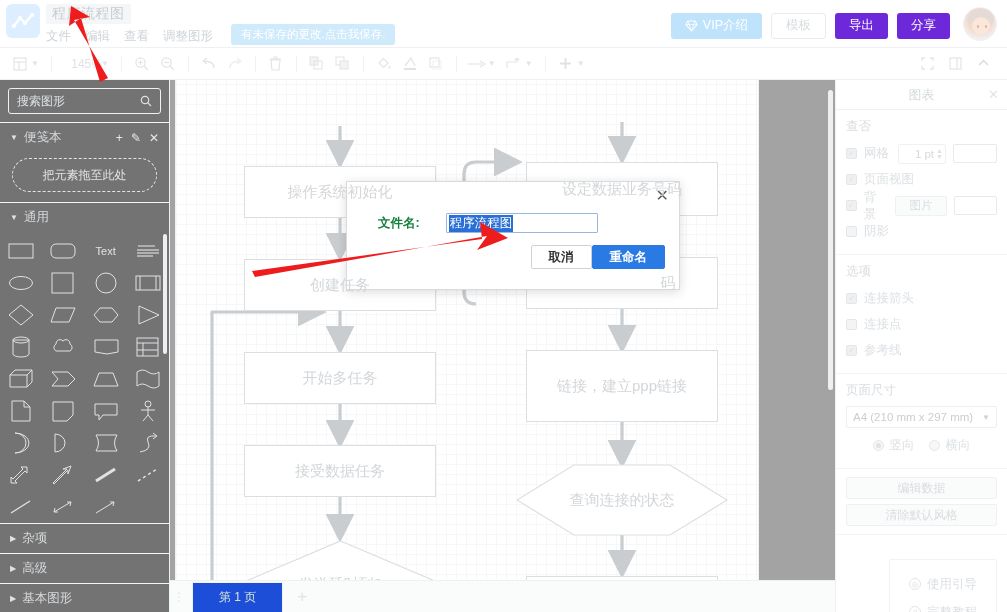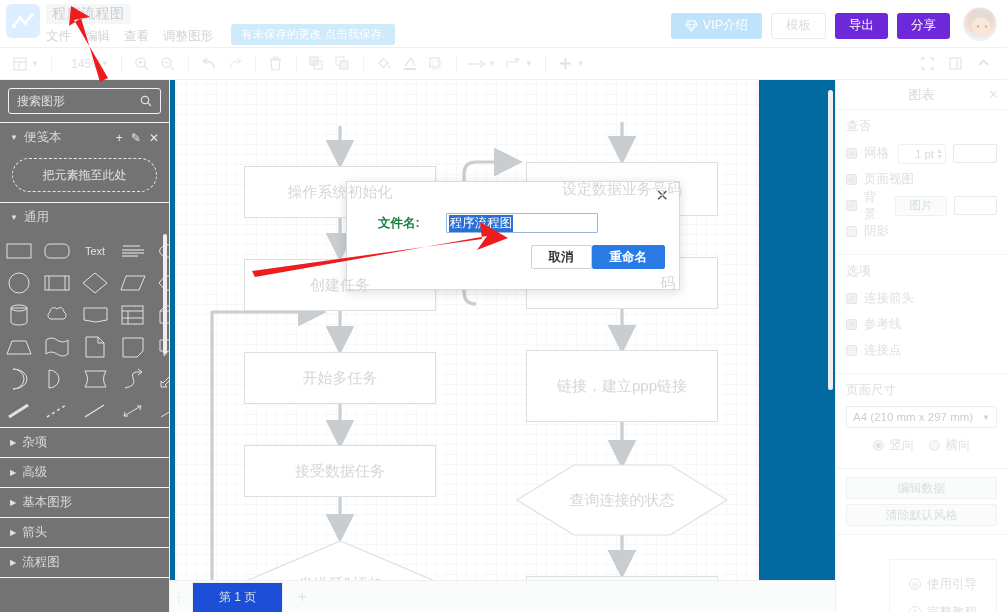--- a/index.html
+++ b/index.html
@@ -81,28 +81,28 @@
     height:30px; display:flex;align-items:center; gap:6px; padding:0 10px;
     font-size:12.5px;color:#d7dbde; border-top:1px solid #f4f5f6;
   }
   .sec-head .tri{font-size:8px;color:#dfe3e6;}
   .sec-head .acts{margin-left:auto;display:flex;gap:8px;color:#e6e9eb;font-size:12px;}
   #dropzone{
     margin:6px 12px 10px 12px; height:34px; border:1px dashed #e3e6e9;
     border-radius:17px; display:flex;align-items:center;justify-content:center;
     color:#dfe3e6; font-size:12px;
   }
-  #shapegrid{ display:grid; grid-template-columns:repeat(6,1fr); padding:4px 6px 2px 6px; gap:3px 12px;text-align:center;}
+  #shapegrid{ display:grid; grid-template-columns:repeat(4,1fr); padding:4px 6px 2px 6px; gap:3px 12px;text-align:center;}
   .shape-cell{height:29px;display:flex;align-items:center;justify-content:center;cursor:pointer;}
   #lscroll{position:absolute;right:2px;top:154px;width:4px;height:120px;background:#eceef0;border-radius:2px;}
 
   
   #canvas{
     position:absolute; left:170px; top:80px; width:665px; height:500px;
-    background:#0369a1; overflow:hidden;
+    background:#a3a3a3; overflow:hidden;
   }
   #page{
     position:absolute; left:6px; top:-36px; width:582px; height:810px;
     background:#ffffff;
     background-image:
       linear-gradient(to right, #f6f7f8 1px, transparent 1px),
       linear-gradient(to bottom, #f6f7f8 1px, transparent 1px);
     background-size:10px 10px;
     box-shadow:0 0 0 1px #f0f1f2;
   }
@@ -742,26 +742,26 @@
     </div>
   </div>
 
   <div class="rp-sec">
     <div class="rp-h">选项</div>
     <div class="rp-row">
       <span class="cb on">✓</span>
       <span class="rp-lab">连接箭头</span>
     </div>
     <div class="rp-row">
+      <span class="cb"></span>
+      <span class="rp-lab">连接点</span>
+    </div>
+    <div class="rp-row">
       <span class="cb on">✓</span>
       <span class="rp-lab">参考线</span>
-    </div>
-    <div class="rp-row">
-      <span class="cb"></span>
-      <span class="rp-lab">连接点</span>
     </div>
   </div>
 
   <div class="rp-sec">
     <div class="rp-h">页面尺寸</div>
     <div class="selectbox">
       <span>A4 (210 mm x 297 mm)</span>
       <span class="cv">▼</span>
     </div>
     <div class="rp-row" style="justify-content:center;gap:6px;margin-top:6px">

